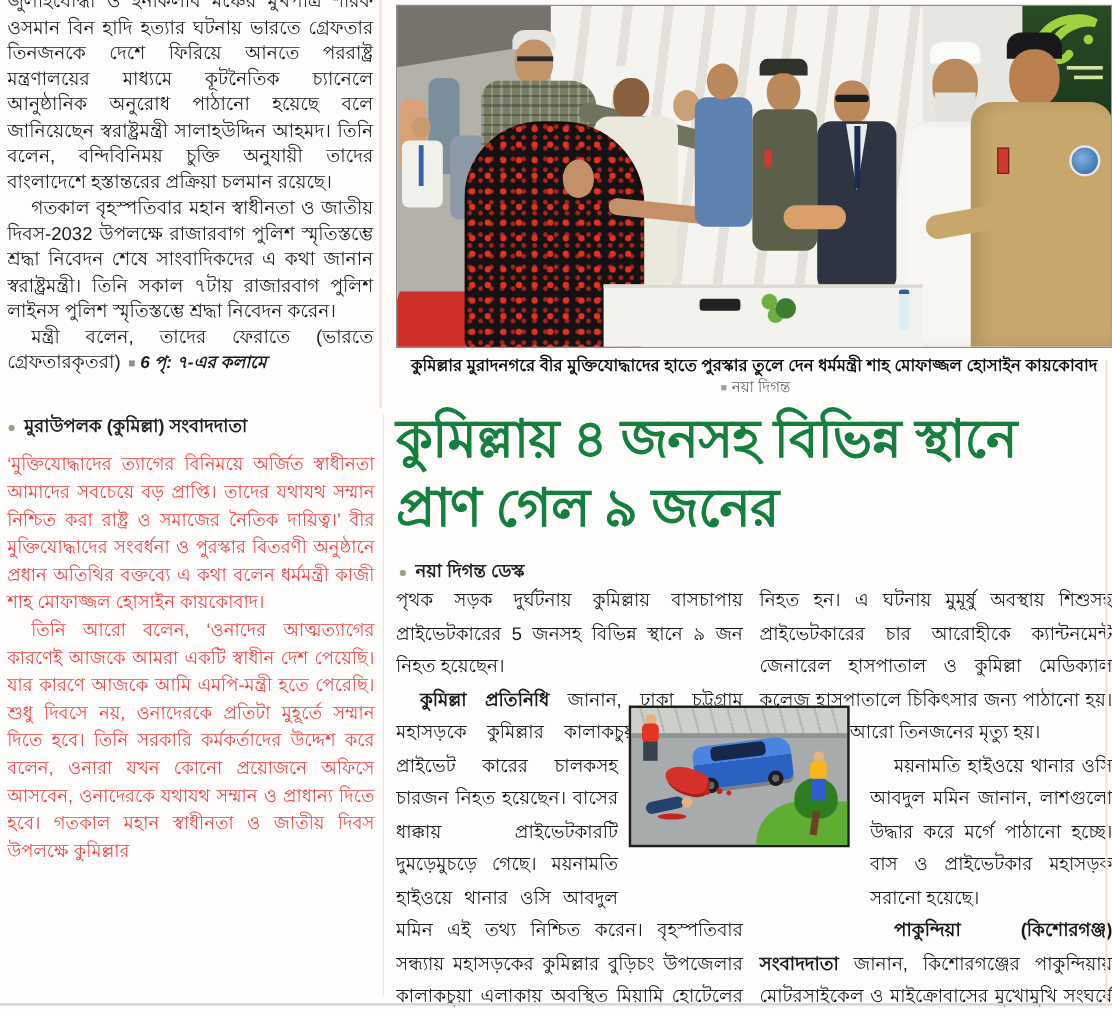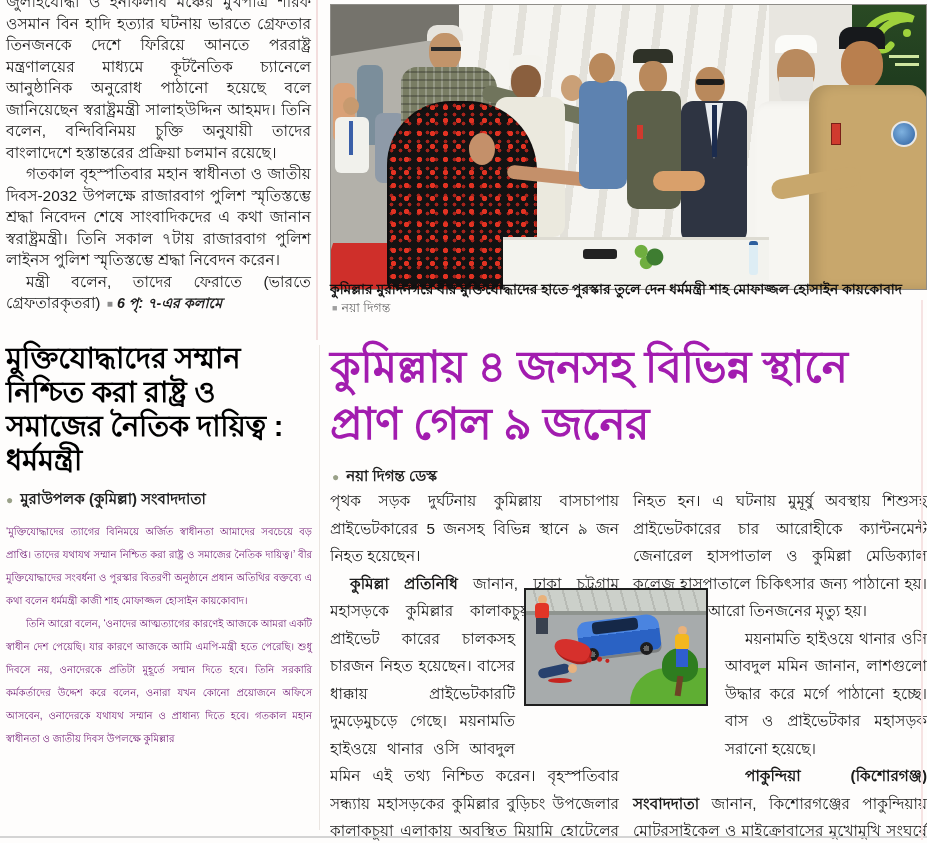--- a/index.html
+++ b/index.html
@@ -20,38 +20,38 @@
   .sq{font-style:normal;color:#8d8d8d;font-size:10px;margin:0 4px 0 2px;vertical-align:1px;}
   .byline{font-weight:700;font-size:15px;color:#222;display:flex;align-items:center;gap:7px;}
   .bullet{color:#9aa189;font-size:12px;line-height:1;}
   
   .left-story{position:absolute;left:6px;top:341px;width:306px;}
   .left-story h2{
     margin:0 0 10px 0;font-size:29px;line-height:34px;font-weight:700;color:#000;
     letter-spacing:-.2px;
   }
   .left-story .byline{margin:2px 0 8px 0;}
-  .left-story p{font-size:10px;line-height:23px;text-align:justify;color:#701a75;}
+  .left-story p{font-size:15px;line-height:23px;text-align:justify;color:#ef4444;}
   
   .photo{
     position:absolute;left:330px;top:4px;width:595px;height:284px;margin:0;
     overflow:hidden;border:1px solid #8f8d88;background:#e8e6e0;
   }
   .fig{position:absolute;}
   
   .caption{
-    position:absolute;left:330px;top:281px;width:597px;
-    font-size:13.8px;font-weight:700;color:#101010;line-height:18px;
+    position:absolute;left:330px;top:296px;width:597px;
+    font-size:13.8px;font-weight:700;color:#101010;line-height:18px;text-align:center;
   }
   .credit{font-weight:400;color:#6b6b6b;font-size:12.5px;white-space:nowrap;}
   .credit .sq{color:#a0a0a0;font-size:9px;}
   
   .main-headline{
     position:absolute;left:330px;top:338px;width:597px;margin:0;
-    font-size:44px;line-height:57px;font-weight:700;color:#a21caf;letter-spacing:-.5px;
+    font-size:44px;line-height:57px;font-weight:700;color:#15803d;letter-spacing:-.5px;
   }
   .main-byline{position:absolute;left:332px;top:464px;}
   .article-body{
     position:absolute;left:330px;top:487px;width:597px;height:356px;
     display:flex;gap:14px;overflow:hidden;
   }
   .col{font-size:15.3px;line-height:27.5px;text-align:justify;color:#1a1a1a;}
   .col1{width:289px;}
   .col2{width:294px;}
   .col b{font-weight:700;}
@@ -73,21 +73,20 @@
 
 <div class="page">
 
   <section class="left-top">
     <p>জুলাইযোদ্ধা ও ইনকিলাব মঞ্চের মুখপাত্র শরিফ ওসমান বিন হাদি হত্যার ঘটনায় ভারতে গ্রেফতার তিনজনকে দেশে ফিরিয়ে আনতে পররাষ্ট্র মন্ত্রণালয়ের মাধ্যমে কূটনৈতিক চ্যানেলে আনুষ্ঠানিক অনুরোধ পাঠানো হয়েছে বলে জানিয়েছেন স্বরাষ্ট্রমন্ত্রী সালাহউদ্দিন আহমদ। তিনি বলেন, বন্দিবিনিময় চুক্তি অনুযায়ী তাদের বাংলাদেশে হস্তান্তরের প্রক্রিয়া চলমান রয়েছে।</p>
     <p class="indent">গতকাল বৃহস্পতিবার মহান স্বাধীনতা ও জাতীয় দিবস-2032 উপলক্ষে রাজারবাগ পুলিশ স্মৃতিস্তম্ভে শ্রদ্ধা নিবেদন শেষে সাংবাদিকদের এ কথা জানান স্বরাষ্ট্রমন্ত্রী। তিনি সকাল ৭টায় রাজারবাগ পুলিশ লাইনস পুলিশ স্মৃতিস্তম্ভে শ্রদ্ধা নিবেদন করেন।</p>
     <p class="indent"><span>মন্ত্রী বলেন, তাদের ফেরাতে (ভারতে গ্রেফতারকৃতরা)</span> <span class="jump"><span class="sq">■</span><span>6 পৃ: ৭-এর কলামে</span></span></p>
   </section>
 
   <section class="left-story">
-    <h2>মুক্তিযোদ্ধাদের সম্মান নিশ্চিত করা রাষ্ট্র ও সমাজের নৈতিক দায়িত্ব : ধর্মমন্ত্রী</h2>
     <div class="byline">
       <span class="bullet">●</span>
       <span>মুরাউপলক (কুমিল্লা) সংবাদদাতা</span>
     </div>
     <p>‘মুক্তিযোদ্ধাদের ত্যাগের বিনিময়ে অর্জিত স্বাধীনতা আমাদের সবচেয়ে বড় প্রাপ্তি। তাদের যথাযথ সম্মান নিশ্চিত করা রাষ্ট্র ও সমাজের নৈতিক দায়িত্ব।’ বীর মুক্তিযোদ্ধাদের সংবর্ধনা ও পুরস্কার বিতরণী অনুষ্ঠানে প্রধান অতিথির বক্তব্যে এ কথা বলেন ধর্মমন্ত্রী কাজী শাহ মোফাজ্জল হোসাইন কায়কোবাদ।</p>
     <p class="indent"><span>তিনি আরো বলেন, ‘ওনাদের আত্মত্যাগের কারণেই আজকে আমরা একটি স্বাধীন দেশ পেয়েছি। যার কারণে আজকে আমি এমপি-মন্ত্রী হতে পেরেছি। শুধু দিবসে নয়, ওনাদেরকে প্রতিটা মুহূর্তে সম্মান দিতে হবে। তিনি সরকারি কর্মকর্তাদের উদ্দেশ করে বলেন, ওনারা যখন কোনো প্রয়োজনে অফিসে আসবেন, ওনাদেরকে যথাযথ সম্মান ও প্রাধান্য দিতে হবে। গতকাল মহান স্বাধীনতা ও জাতীয় দিবস উপলক্ষে কুমিল্লার</span> </p>
   </section>
 
   <figure class="photo">
 

